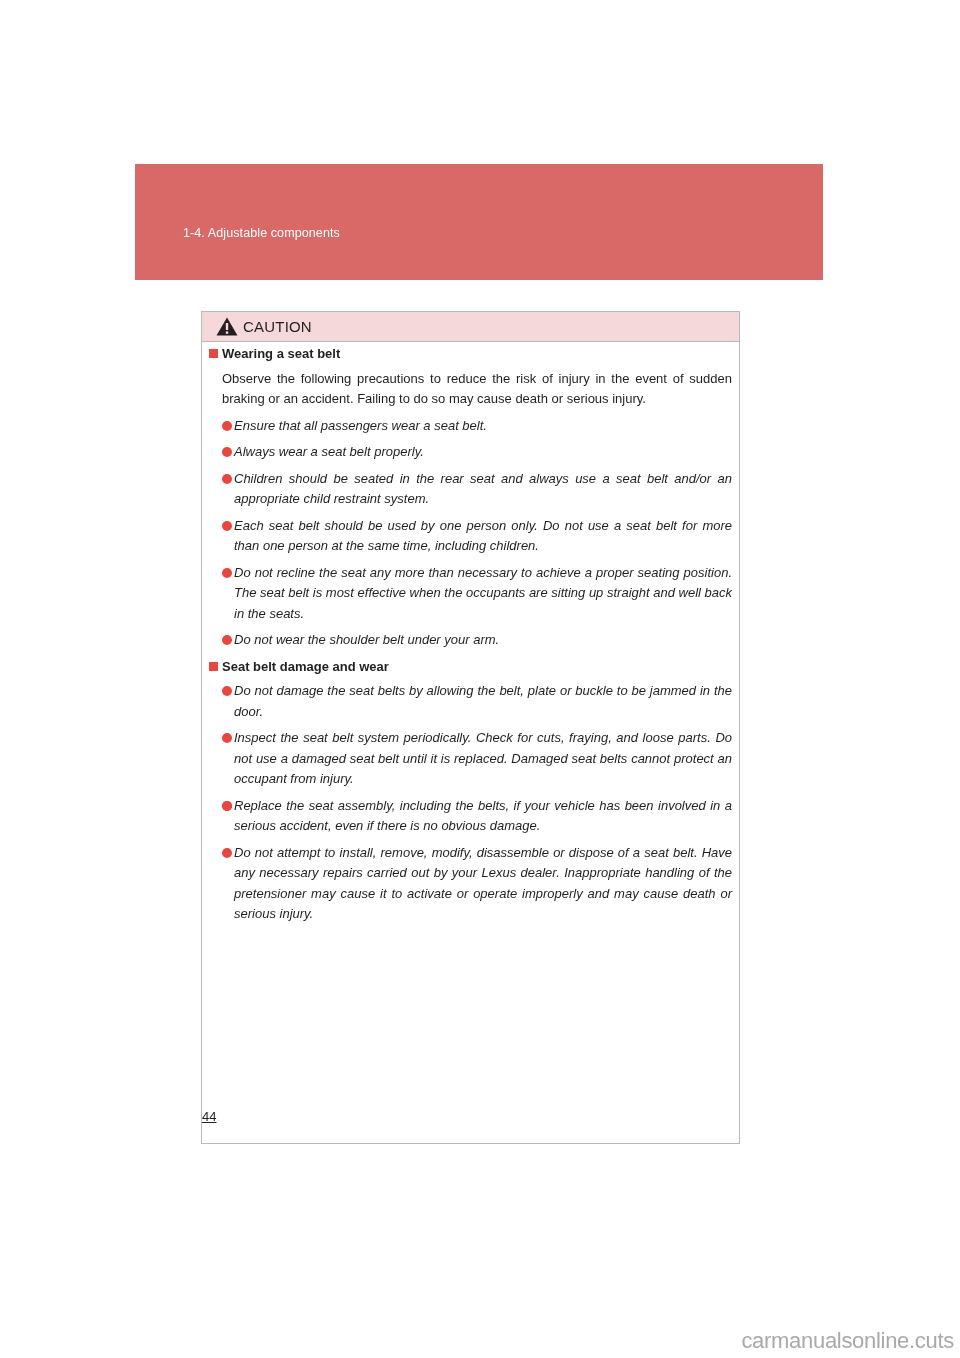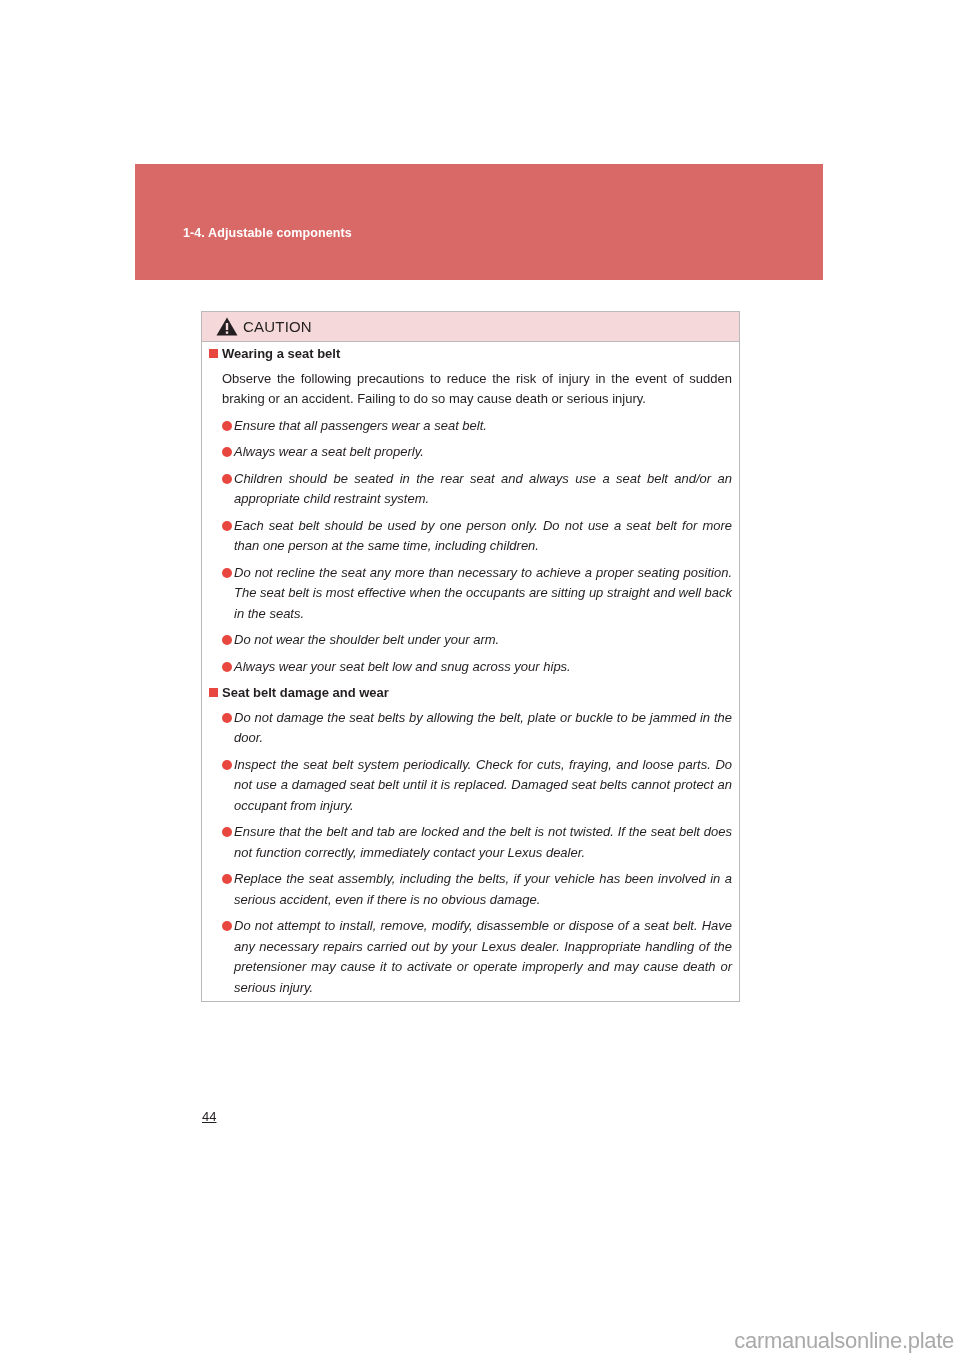--- a/index.html
+++ b/index.html
@@ -3,28 +3,27 @@
 <meta charset="utf-8">
 <style>
   html, body { margin: 0; padding: 0; }
   body {
     width: 960px; height: 1358px; position: relative; background: #ffffff;
     font-family: "Liberation Sans", sans-serif; color: #231f20; overflow: hidden;
   }
   .header-band {
     position: absolute; left: 135px; top: 164px; width: 688px; height: 116px;
     background: #d96966;
-    font-weight: bold;
   }
   .header-title {
     position: absolute; left: 48px; top: 62px; font-size: 12.5px; color: #ffffff;
     letter-spacing: 0.1px;
   }
   .caution-box {
-    position: absolute; left: 201px; top: 311px; width: 539px; height: 691px;
+    position: absolute; left: 201px; top: 311px; width: 539px; height: 833px;
     border: 1px solid #b9b9b9; box-sizing: border-box; background: #fff;
   }
   .caution-head {
     height: 29px; background: #f5d9da; border-bottom: 1px solid #b9b9b9;
     position: relative;
   }
   .caution-icon { position: absolute; left: 14px; top: 5px; width: 22px; height: 19px; }
   .caution-label {
     position: absolute; left: 41px; top: 6px; font-size: 15px; color: #231f20;
     letter-spacing: 0.2px;
@@ -77,28 +76,27 @@
       <span>Wearing a seat belt</span>
     </div>
     <div class="intro">Observe the following precautions to reduce the risk of injury in the event of sudden braking or an accident. Failing to do so may cause death or serious injury.</div>
 
     <div class="bullet"><span class="dot"></span><span>Ensure that all passengers wear a seat belt.</span></div>
     <div class="bullet"><span class="dot"></span><span>Always wear a seat belt properly.</span></div>
     <div class="bullet"><span class="dot"></span><span>Children should be seated in the rear seat and always use a seat belt and/or an appropriate child restraint system.</span></div>
     <div class="bullet"><span class="dot"></span><span>Each seat belt should be used by one person only. Do not use a seat belt for more than one person at the same time, including children.</span></div>
     <div class="bullet"><span class="dot"></span><span>Do not recline the seat any more than necessary to achieve a proper seating position. The seat belt is most effective when the occupants are sitting up straight and well back in the seats.</span></div>
     <div class="bullet"><span class="dot"></span><span>Do not wear the shoulder belt under your arm.</span></div>
-    <div class="bullet"><span class="dot"></span><span>Always wear your seat belt low and snug across your hips.</span></div>
 
     <div class="section-title">
       <span class="sq"></span>
       <span>Seat belt damage and wear</span>
     </div>
     <div class="bullet"><span class="dot"></span><span>Do not damage the seat belts by allowing the belt, plate or buckle to be jammed in the door.</span></div>
     <div class="bullet"><span class="dot"></span><span>Inspect the seat belt system periodically. Check for cuts, fraying, and loose parts. Do not use a damaged seat belt until it is replaced. Damaged seat belts cannot protect an occupant from injury.</span></div>
-    <div class="bullet"><span class="dot"></span><span>Ensure that the belt and tab are locked and the belt is not twisted. If the seat belt does not function correctly, immediately contact your Lexus dealer.</span></div>
+    <div class="bullet"><span class="dot"></span></div>
     <div class="bullet"><span class="dot"></span><span>Replace the seat assembly, including the belts, if your vehicle has been involved in a serious accident, even if there is no obvious damage.</span></div>
     <div class="bullet"><span class="dot"></span><span>Do not attempt to install, remove, modify, disassemble or dispose of a seat belt. Have any necessary repairs carried out by your Lexus dealer. Inappropriate handling of the pretensioner may cause it to activate or operate improperly and may cause death or serious injury.</span></div>
   </div>
 </div>
 
 <div class="page-number">44</div>
-<div class="watermark">carmanualsonline.plate</div>
+<div class="watermark">carmanualsonline.cuts</div>
 
 </body></html>

